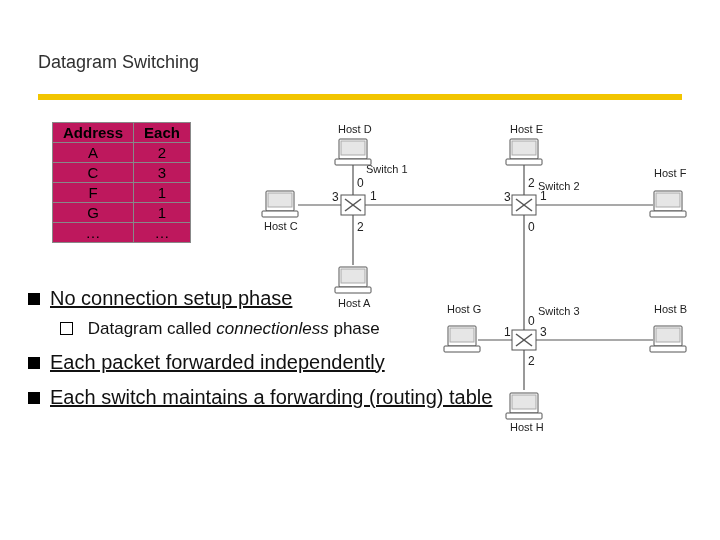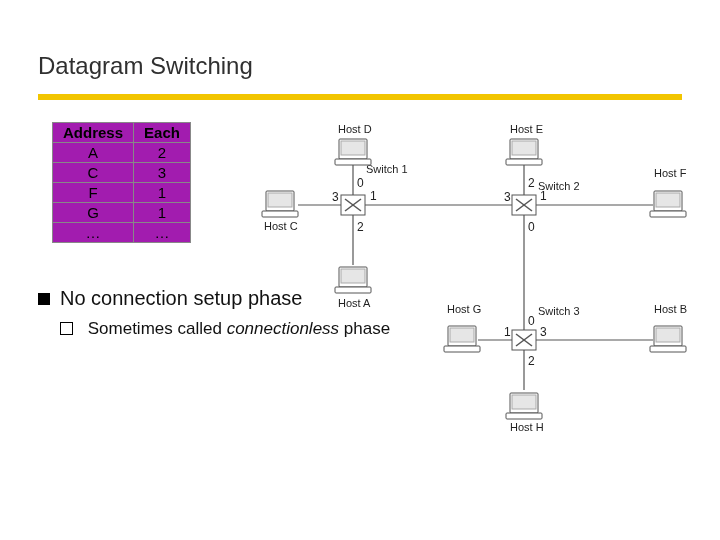--- a/index.html
+++ b/index.html
@@ -9,21 +9,21 @@
     height: 540px;
     background: #fff;
     font-family: Arial, Helvetica, sans-serif;
     position: relative;
     overflow: hidden;
   }
   .slide-title {
     position: absolute;
     left: 38px;
     top: 52px;
-    font-size: 24px;
+    font-size: 18px;
     color: #303030;
   }
   .underline {
     position: absolute;
     left: 38px;
     top: 94px;
     width: 644px;
     height: 6px;
     background: #f2c500;
   }
@@ -31,40 +31,40 @@
     position: absolute;
     left: 52px;
     top: 122px;
     border-collapse: collapse;
     font-size: 15px;
   }
   .tbl th, .tbl td {
     border: 1px solid #888;
     padding: 1px 10px;
     text-align: center;
-    background: #a21caf;
+    background: #be185d;
     font-weight: normal;
   }
   .tbl th { font-weight: bold; }
   .diagram {
     position: absolute;
     left: 258px;
     top: 115px;
     width: 440px;
     height: 320px;
   }
   .bullets {
     position: absolute;
     left: 26px;
     top: 284px;
     font-size: 20px;
     color: #111;
     line-height: 1.45;
   }
-  .b1 { margin-left: 12px; }
+  .b1 { margin-left: 2px; text-decoration: underline; }
   .b1::before {
     content: "";
     display: inline-block;
     width: 12px; height: 12px;
     background: #000;
     margin-right: 10px;
     vertical-align: 0;
   }
   .b2 {
     margin-left: 34px;
@@ -190,15 +190,17 @@
 
   <text class="portnum" x="270" y="210">0</text>
   <text class="portnum" x="246" y="221">1</text>
   <text class="portnum" x="282" y="221">3</text>
   <text class="portnum" x="270" y="250">2</text>
 </svg>
 
 <div class="bullets">
   <div class="b1">No connection setup phase</div>
   <div class="b2">
-    <span>Sometimes called </span><i>connectionless</i><span> phase</span>
+    <span>Datagram called </span><i>connectionless</i><span> phase</span>
   </div>
+  <div class="b1">Each packet forwarded independently</div>
+  <div class="b1">Each switch  maintains a forwarding (routing) table</div>
 </div>
 
 </body></html>

